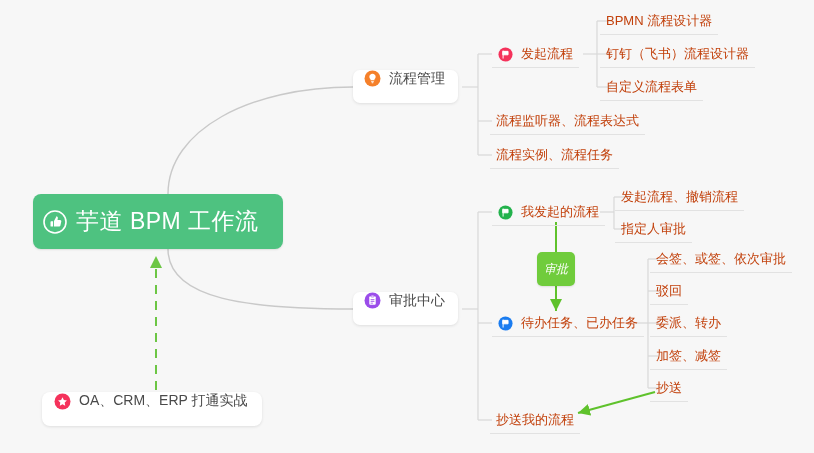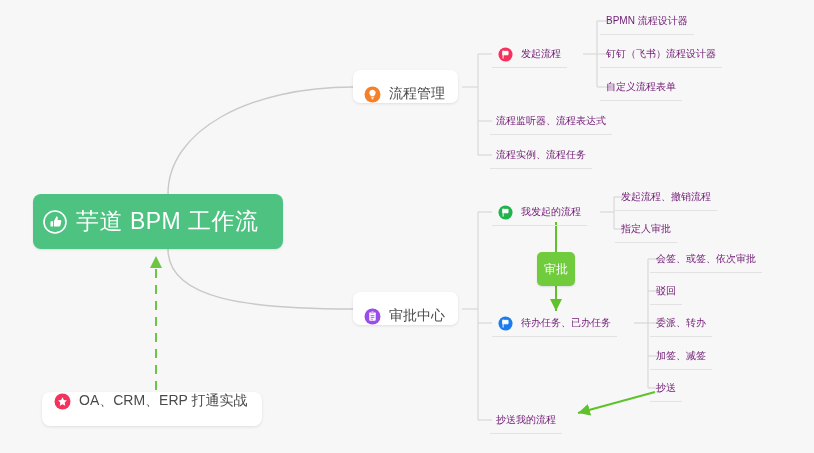--- a/index.html
+++ b/index.html
@@ -44,21 +44,21 @@
   }
 
   
   .branch-node {
     position: absolute;
     background: #ffffff;
     border-radius: 7px;
     box-shadow: 0 1px 3px rgba(0,0,0,0.10);
     height: 33px;
     display: flex;
-    align-items: flex-end;
+    align-items: flex-start;
     padding: 0 13px 0 11px;
     box-sizing: border-box;
     white-space: nowrap;
   }
   .branch-label {
     font-size: 14px;
     color: #4a4a4a;
     margin-left: 8px;
   }
 
@@ -86,36 +86,37 @@
     position: absolute;
     height: 27px;
     display: flex;
     align-items: center;
     border-bottom: 1px solid #e2e2e2;
     box-sizing: border-box;
     white-space: nowrap;
     padding: 0 6px 0 6px;
   }
   .leaf-label {
-    font-size: 10px;
-    color: #701a75;
+    font-size: 13px;
+    color: #c2410c;
   }
   .leaf-node.with-icon .leaf-label { margin-left: 8px; }
 
   
   .badge-node {
     position: absolute;
     background: #70cc3c;
     border-radius: 5px;
     color: #ffffff;
     font-size: 12px;
     display: flex;
     align-items: center;
     justify-content: center;
     box-shadow: 0 1px 2px rgba(0,0,0,0.10);
+    font-style: italic;
   }
 
   
   .ic {
     display: inline-block;
     flex: 0 0 auto;
     line-height: 0;
   }
 </style>
 </head>

